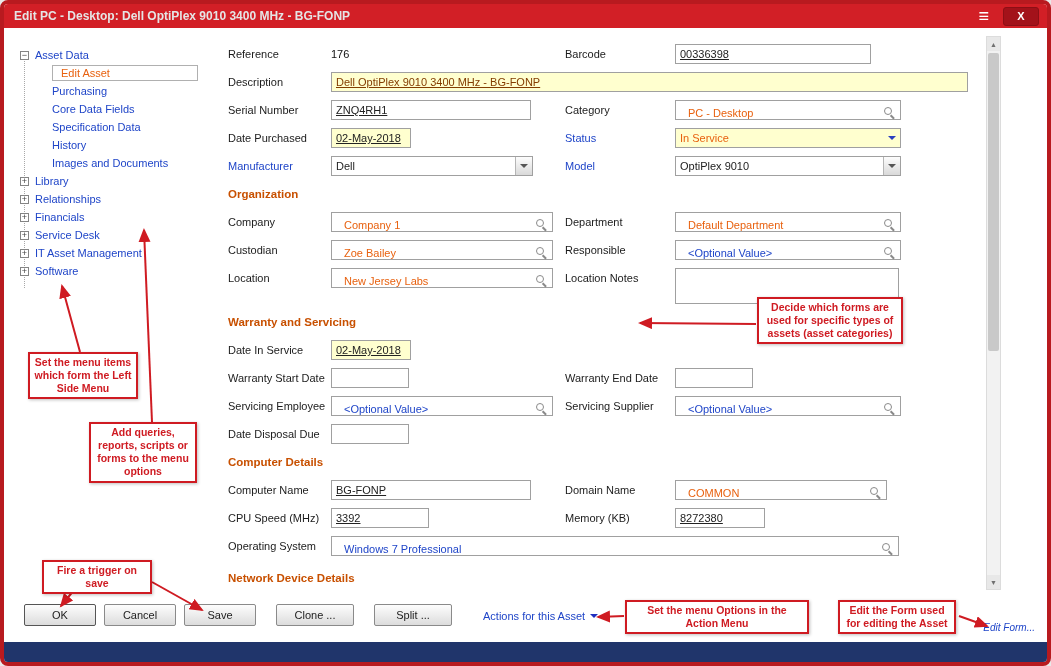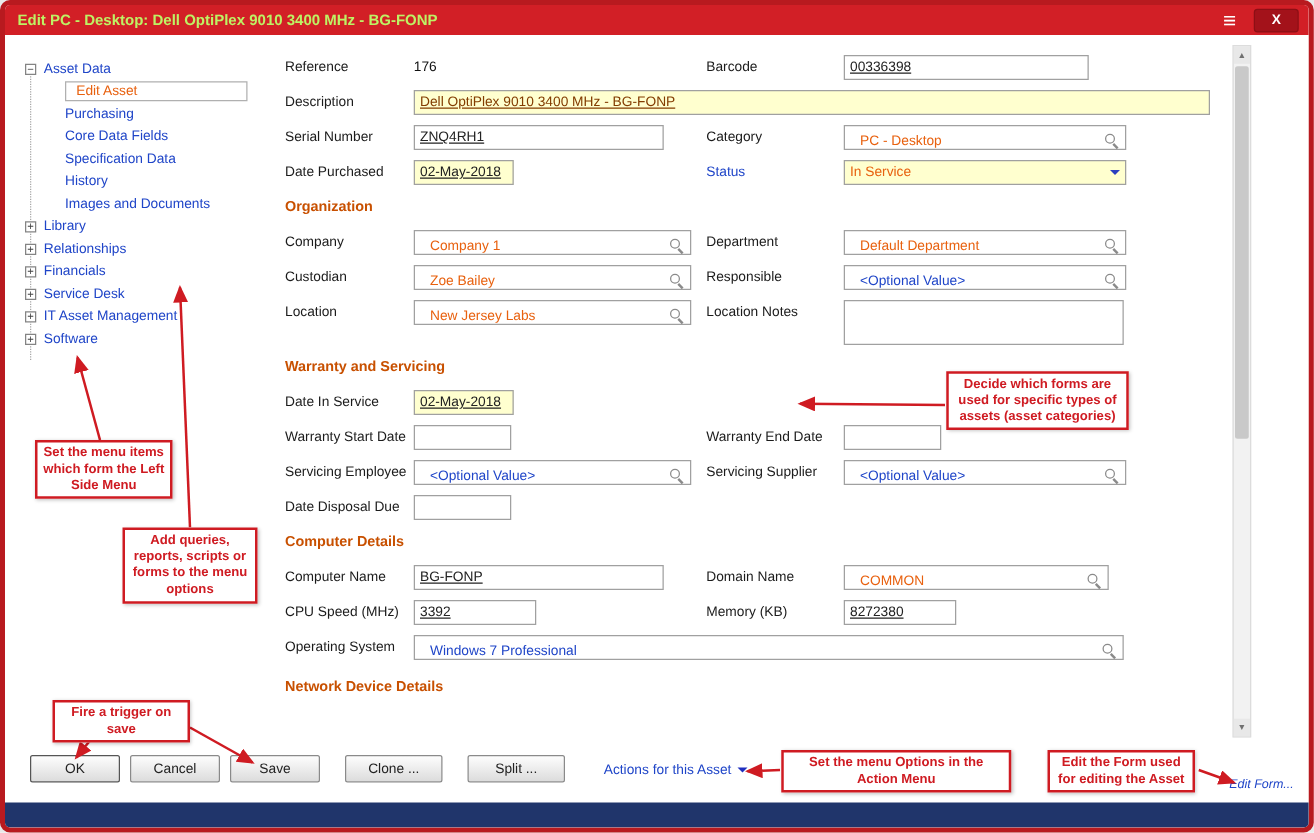--- a/index.html
+++ b/index.html
@@ -3,21 +3,21 @@
 <meta charset="utf-8">
 <style>
   * { margin:0; padding:0; box-sizing:border-box; }
   html,body { width:1051px; height:666px; overflow:hidden; background:#e9e9e9;
               font-family:"Liberation Sans","DejaVu Sans",sans-serif; }
   .window { position:absolute; inset:0; border:4px solid #b81a1f; border-radius:8px;
             background:#ffffff; overflow:hidden; }
   
   .titlebar { position:absolute; left:0; top:0; right:0; height:24px; background:#d21f26;
               display:flex; align-items:center; padding:0 8px 0 10px; z-index:10; }
-  .title { color:#bef264; font-weight:bold; font-size:12px; flex:1;
+  .title { color:#e5e5e5; font-weight:bold; font-size:12px; flex:1;
            white-space:nowrap; overflow:hidden; }
   .menu-ic { color:#ffffff; font-size:18px; line-height:18px; margin-right:14px; cursor:pointer; }
   .close-btn { width:36px; height:19px; background:#a3121a; border:1px solid #8c0f15;
                border-radius:3px; color:#ffffff; font-weight:bold; font-size:11px;
                display:flex; align-items:center; justify-content:center; cursor:pointer; }
   
   .tree { position:absolute; left:16px; top:42px; width:200px; z-index:2; }
   .dotline { position:absolute; left:4px; top:10px; height:232px; border-left:1px dotted #a8a8a8; }
   .titem { height:18px; display:flex; align-items:center; font-size:11px; color:#1f45c8;
            cursor:pointer; position:relative; }
@@ -196,20 +196,36 @@
         </div>
       <span class="c3 lbl blue">Status</span>
       <div class="c4">
         <div class="combo yellow" style="width:226px">
           <span class="val orange">In Service</span>
           <span class="dd flat"></span>
         </div>
       </div>
     </div>
 
+    <div class="frow">
+      <span class="c1 lbl blue">Manufacturer</span>
+      <div class="c2">
+        <div class="combo" style="width:202px">
+          <span class="val dark">Dell</span>
+          <span class="dd"></span>
+        </div>
+      </div>
+      <span class="c3 lbl blue">Model</span>
+      <div class="c4">
+        <div class="combo" style="width:226px">
+          <span class="val dark">OptiPlex 9010</span>
+          <span class="dd"></span>
+        </div>
+      </div>
+    </div>
 
     <div class="sect">Organization</div>
 
     <div class="frow">
       <span class="c1 lbl">Company</span>
       <div class="c2">
         <div class="lookup" style="width:222px">
           <span class="val orange">Company 1</span>
           <span class="mag"></span>
         </div>
@@ -354,21 +370,21 @@
   <div class="actions-link">
     <span>Actions for this Asset</span>
     <span class="caret"></span>
   </div>
 
   <div class="editform-link">Edit Form...</div>
 
   <div class="statusbar"></div>
 
   <div class="ann" style="left:24px; top:348px; width:110px">Set the menu items which form the Left Side Menu</div>
-  <div class="ann" style="left:94px; top:418px; width:108px">Add queries, reports, scripts or forms to the menu options</div>
+  <div class="ann" style="left:85px; top:418px; width:108px">Add queries, reports, scripts or forms to the menu options</div>
   <div class="ann" style="left:753px; top:293px; width:146px">Decide which forms are used for specific types of assets (asset categories)</div>
   <div class="ann" style="left:38px; top:556px; width:110px">Fire a trigger on save</div>
   <div class="ann" style="left:621px; top:596px; width:184px">Set the menu Options in the Action Menu</div>
   <div class="ann" style="left:834px; top:596px; width:118px">Edit the Form used for editing the Asset</div>
 
   <svg class="arrows">
     <defs>
       <marker id="ah" markerWidth="9" markerHeight="8" refX="6" refY="3" orient="auto">
         <path d="M0,0 L7,3 L0,6 z" fill="#cf1b22"></path>
       </marker>

